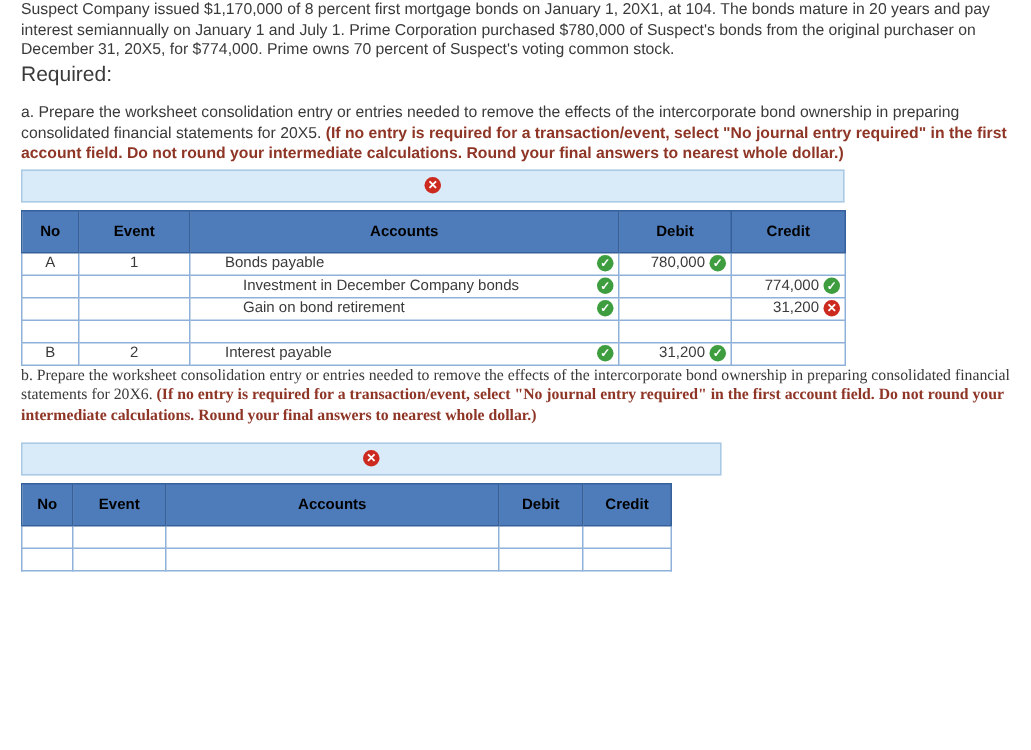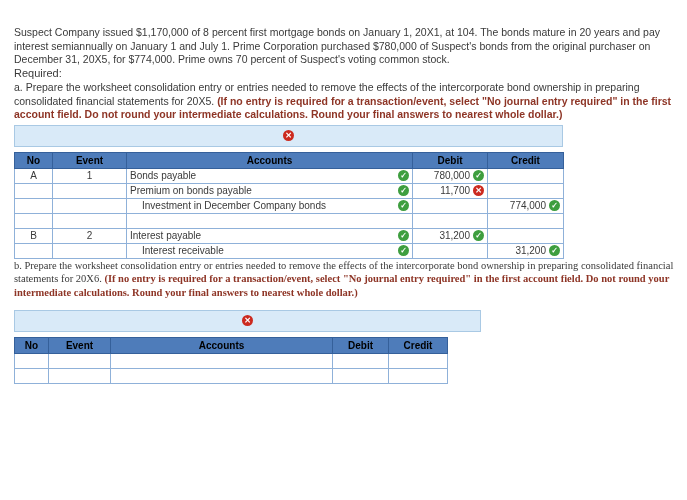--- a/index.html
+++ b/index.html
@@ -4,25 +4,25 @@
 <style>
   * { box-sizing: border-box; }
   html, body {
     margin: 0; padding: 0;
     width: 687px; height: 500px;
     background: #ffffff;
     font-family: "Liberation Sans", sans-serif;
     color: #3a3a3a;
     overflow: hidden;
   }
-  .page { padding: 26px 12px 0 14px; }
+  .page { padding: 0 12px 0 14px; }
 
   p.text { margin: 0; font-size: 10.5px; line-height: 1.3; width: 662px; }
   .intro { margin-bottom: 11px; }
-  .required { font-size: 11px; margin: 0 0 2px 0; }
+  .required { font-size: 14px; margin: 0 0 12px 0; }
   .instructions { margin-bottom: 9px; }
   .bold-red { font-weight: bold; color: #8e3526; }
 
   .banner {
     display: flex; align-items: center; justify-content: center; gap: 6px;
     background: #d9eaf8; border: 1px solid #a9c9e4;
     font-size: 10.5px; font-weight: bold; color: #333;
     height: 22px; margin: 3px 0 5px 0;
   }
   .banner-a { width: 549px; }
@@ -36,29 +36,29 @@
   .status-icon.correct   { background: #3e9e3f; }
   .status-icon.incorrect { background: #cc2a1f; }
 
   table.entry {
     border-collapse: collapse; table-layout: fixed;
     border: 1px solid #35609a;
     font-size: 10px;
   }
   table.entry th {
     background: #4e7cba; border: 1px solid #35609a;
-    color: #000; font-weight: bold; height: 16px; padding: 0 3px;
+    color: #000; font-weight: bold; height: 28px; padding: 0 3px;
     font-size: 10px;
   }
   table.entry td {
     border: 1px solid #8fb1d9; background: #fff;
     height: 15px; padding: 0 3px; overflow: hidden; white-space: nowrap;
   }
   td.c-no, td.c-event { text-align: center; }
-  .cell { display: flex; align-items: flex-end; gap: 3px; }
+  .cell { display: flex; align-items: flex-end; gap: 3px; margin-left: 20px; }
   .cell.acct { justify-content: flex-start; }
   .cell.acct .status-icon { margin-left: auto; }
   .cell.amt { justify-content: flex-end; }
   .indent { padding-left: 12px; }
 
   .table-a { width: 549px; }
   .table-b { width: 433px; }
 
   .part-b { margin-top: 64px; font-family: Liberation Serif, serif; }
 </style>
@@ -109,90 +109,73 @@
               <span>780,000</span>
               <span class="status-icon correct">✓</span>
             </div>
           </td>
         <td></td>
       </tr>
       <tr>
         <td class="c-no"></td>
         <td class="c-event"></td>
         <td>
-            <div class="cell acct">
-              <span>Premium on bonds payable</span>
-              <span class="status-icon correct">✓</span>
-            </div>
-          </td>
-        <td>
-            <div class="cell amt">
-              <span>11,700</span>
-              <span class="status-icon incorrect">✕</span>
-            </div>
-          </td>
-        <td></td>
-      </tr>
-      <tr>
-        <td class="c-no"></td>
-        <td class="c-event"></td>
-        <td>
             <div class="cell acct indent">
               <span>Investment in December Company bonds</span>
               <span class="status-icon correct">✓</span>
             </div>
           </td>
         <td></td>
         <td>
             <div class="cell amt">
               <span>774,000</span>
               <span class="status-icon correct">✓</span>
             </div>
           </td>
       </tr>
       <tr>
         <td class="c-no"></td>
         <td class="c-event"></td>
+        <td>
+            <div class="cell acct indent">
+              <span>Gain on bond retirement</span>
+              <span class="status-icon correct">✓</span>
+            </div>
+          </td>
+        <td></td>
+        <td>
+            <div class="cell amt">
+              <span>31,200</span>
+              <span class="status-icon incorrect">✕</span>
+            </div>
+          </td>
+      </tr>
+      <tr>
+        <td class="c-no"></td>
+        <td class="c-event"></td>
         <td></td>
         <td></td>
         <td></td>
       </tr>
       <tr>
         <td class="c-no">B</td>
         <td class="c-event">2</td>
         <td>
             <div class="cell acct">
               <span>Interest payable</span>
               <span class="status-icon correct">✓</span>
             </div>
           </td>
         <td>
             <div class="cell amt">
               <span>31,200</span>
               <span class="status-icon correct">✓</span>
             </div>
           </td>
         <td></td>
-      </tr>
-      <tr>
-        <td class="c-no"></td>
-        <td class="c-event"></td>
-        <td>
-            <div class="cell acct indent">
-              <span>Interest receivable</span>
-              <span class="status-icon correct">✓</span>
-            </div>
-          </td>
-        <td></td>
-        <td>
-            <div class="cell amt">
-              <span>31,200</span>
-              <span class="status-icon correct">✓</span>
-            </div>
-          </td>
       </tr>
     </tbody>
   </table>
 
   <p class="text instructions part-b"><span>b. Prepare the worksheet consolidation entry or entries needed to remove the effects of the intercorporate bond ownership in preparing consolidated financial statements for 20X6. </span><span class="bold-red">(If no entry is required for a transaction/event, select "No journal entry required" in the first account field. Do not round your intermediate calculations. Round your final answers to nearest whole dollar.)</span></p>
 
   <div class="banner banner-b">
     <span class="status-icon incorrect">✕</span>
   </div>
 

